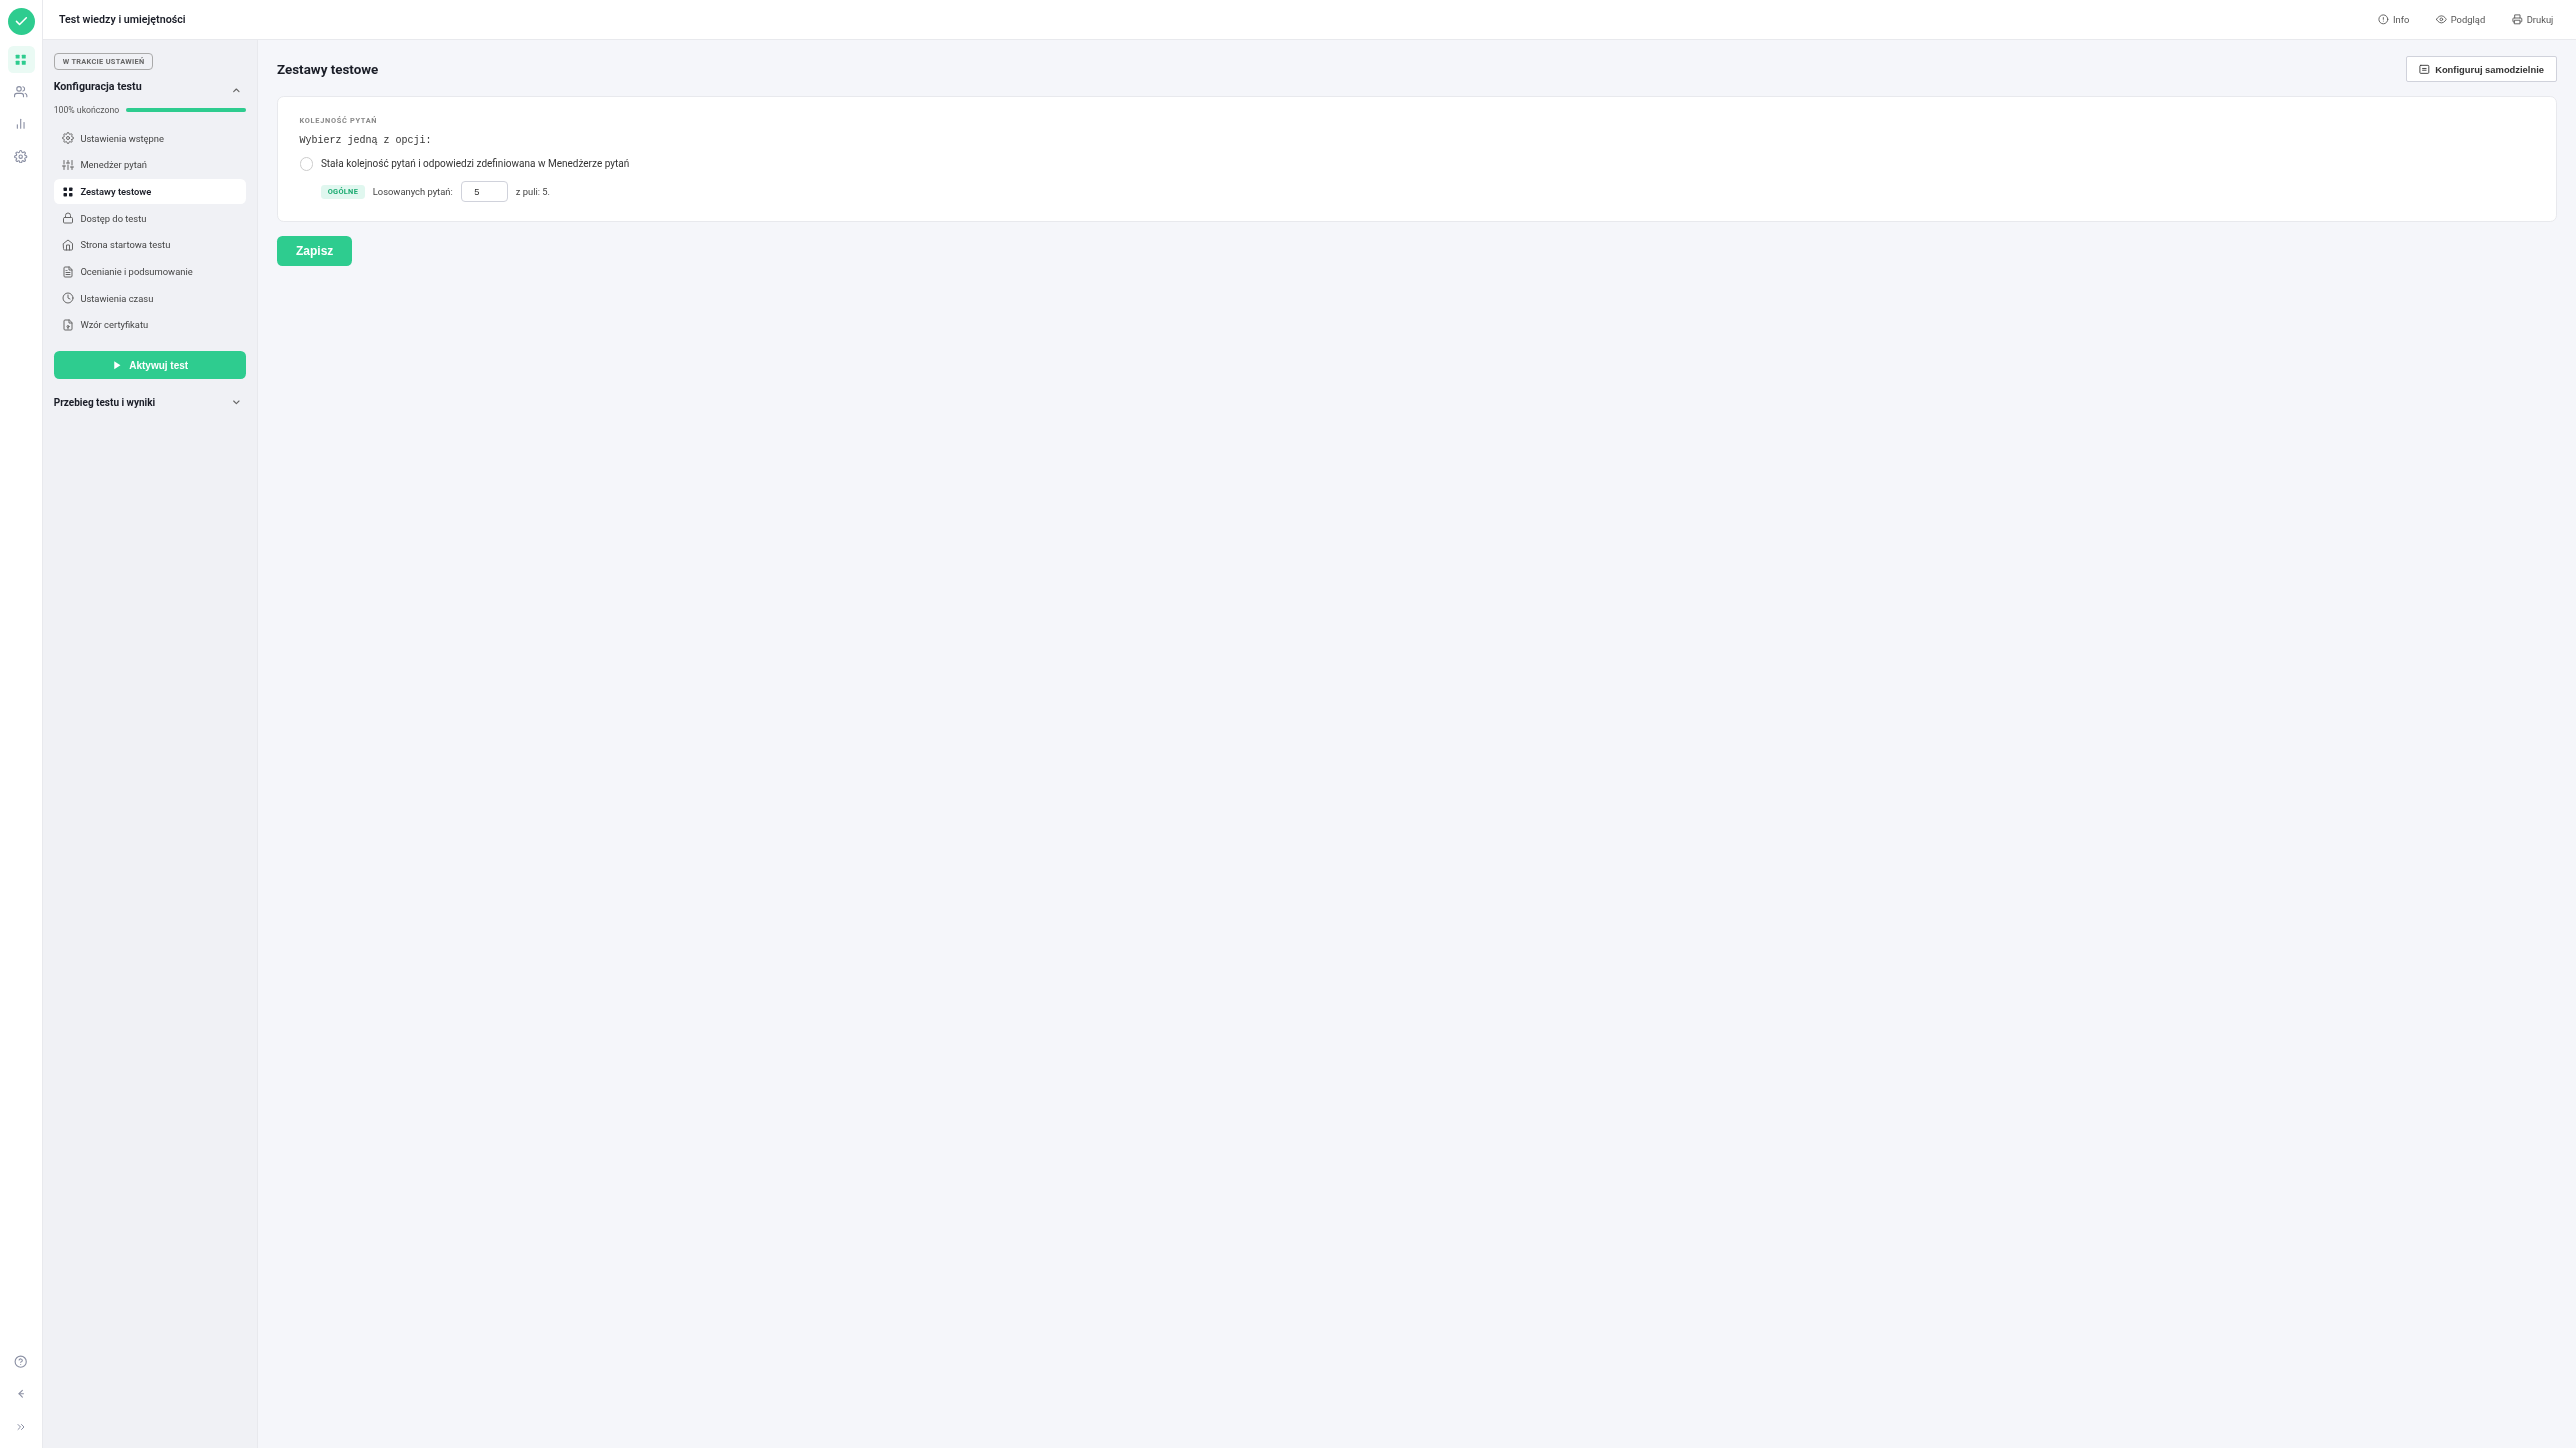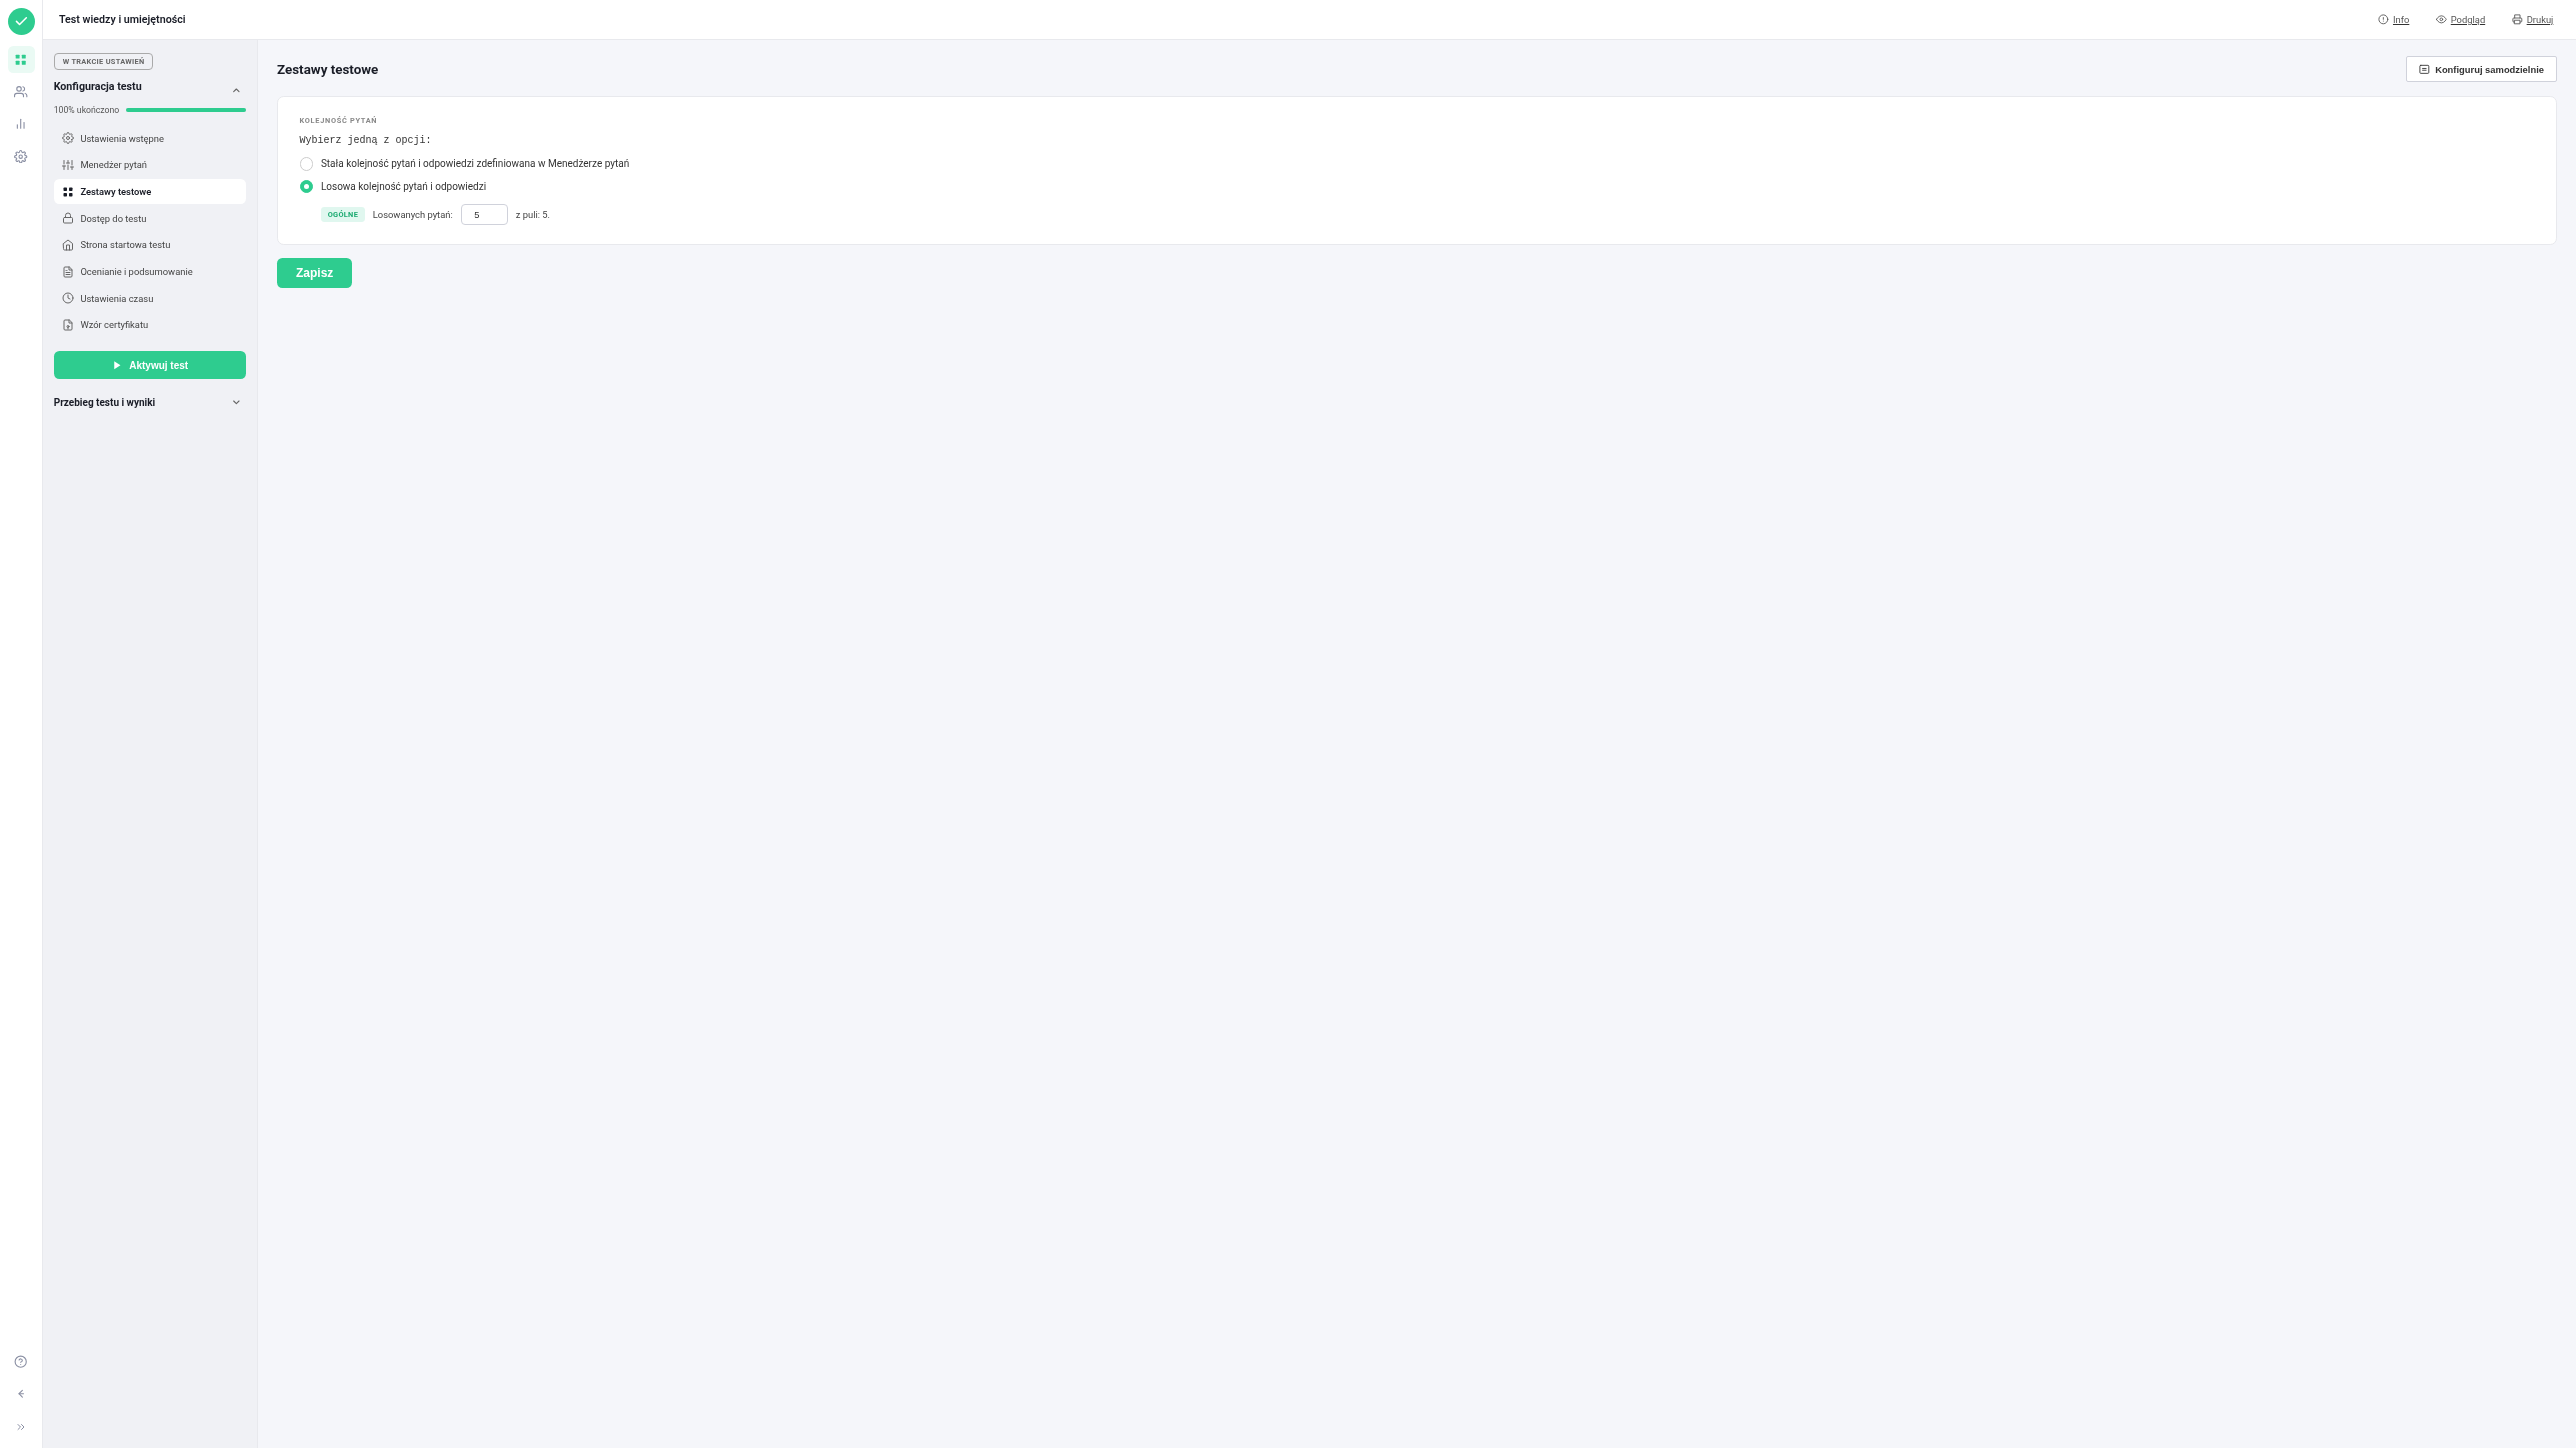--- a/index.html
+++ b/index.html
@@ -75,21 +75,20 @@
     .page-title {
       font-size: 10.7px;
       font-weight: 600;
       color: #1a1d27;
       flex: 1;
     }
     .header-actions {
       display: flex;
       align-items: center;
       gap: 13.4px;
-      text-decoration: underline;
     }
     .header-action-btn {
       display: flex;
       align-items: center;
       gap: 4px;
       color: #555;
       cursor: pointer;
       font-size: 9.4px;
       padding: 4px 6.7px;
       border-radius: 4px;
@@ -610,24 +609,20 @@
 
         <div class="card-section-label">KOLEJNOŚĆ PYTAŃ</div>
 
         <div class="choose-label">Wybierz jedną z opcji:</div>
 
         <div class="radio-option">
           <div class="radio-circle"></div>
           <span class="radio-label">Stała kolejność pytań i odpowiedzi zdefiniowana w Menedżerze pytań</span>
         </div>
 
-        <div class="radio-option">
-          <div class="radio-circle selected"></div>
-          <span class="radio-label">Losowa kolejność pytań i odpowiedzi</span>
-        </div>
 
         <div class="losowanych-row">
           <span class="ogolne-badge">OGÓLNE</span>
           <span class="losowanych-label">Losowanych pytań:</span>
           <input class="number-input" type="number" value="5" style="">
           <span class="z-puli-text">z puli: 5.</span>
         </div>
 
       </div>
 

